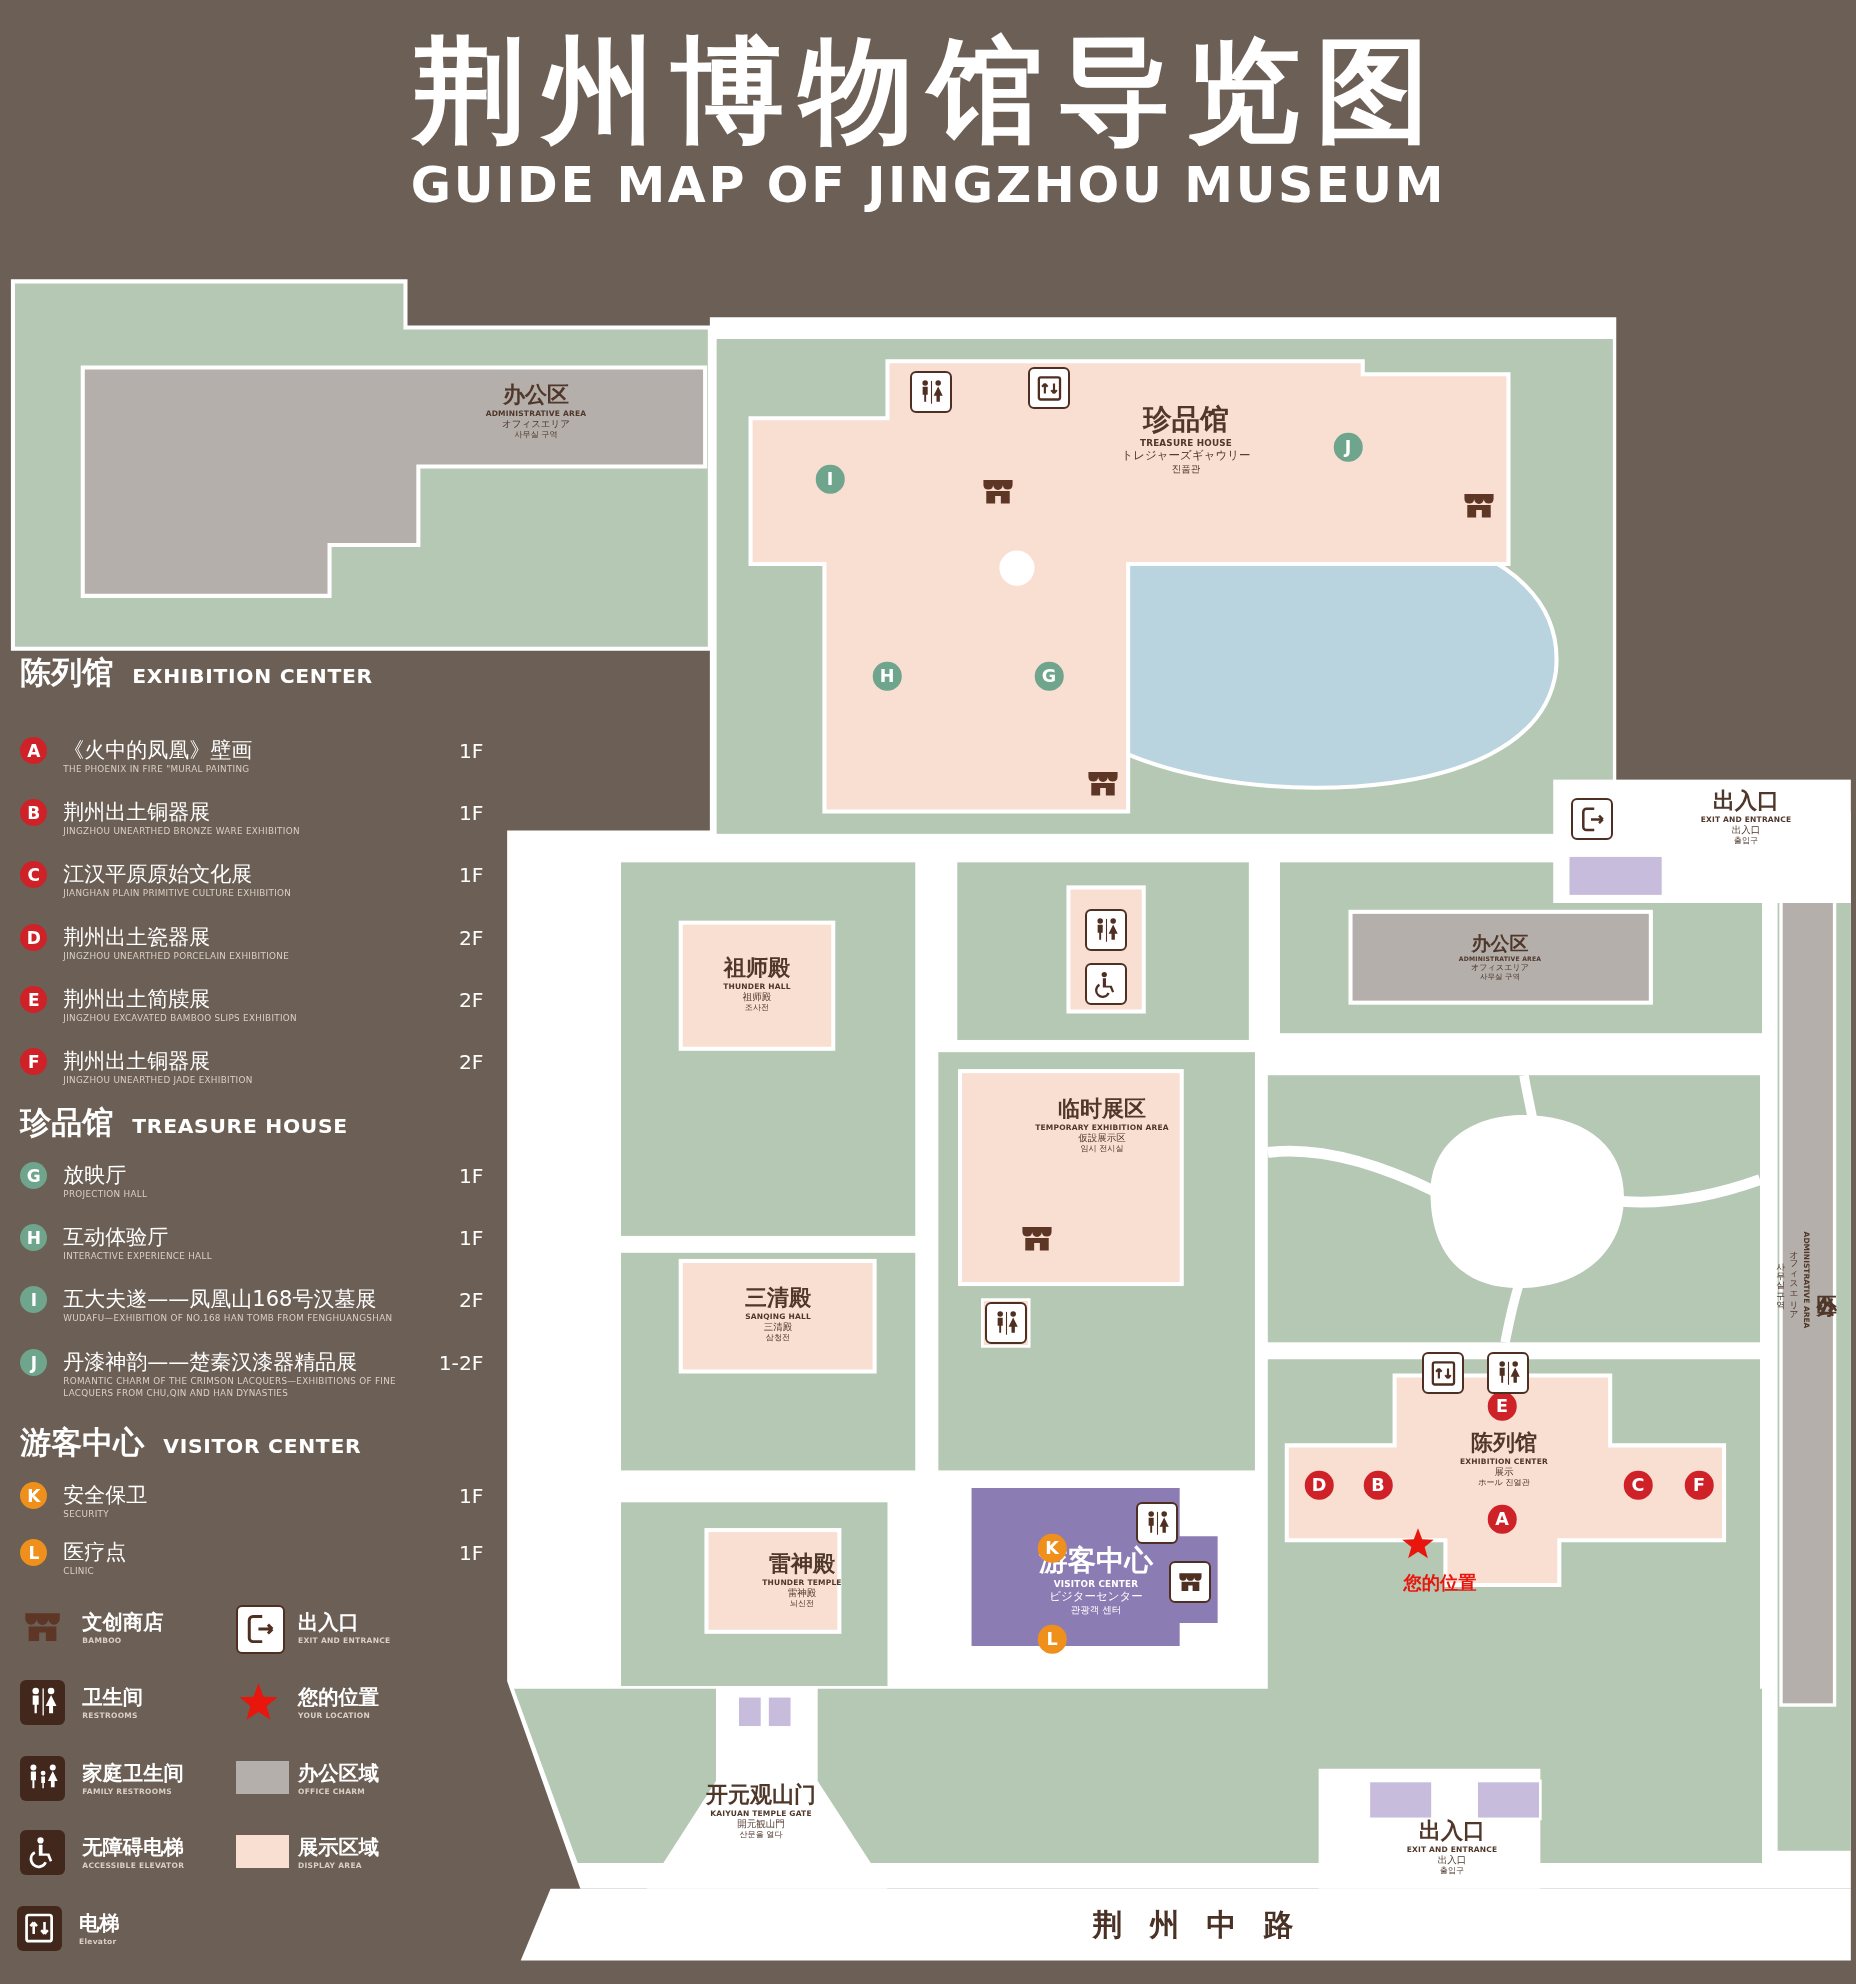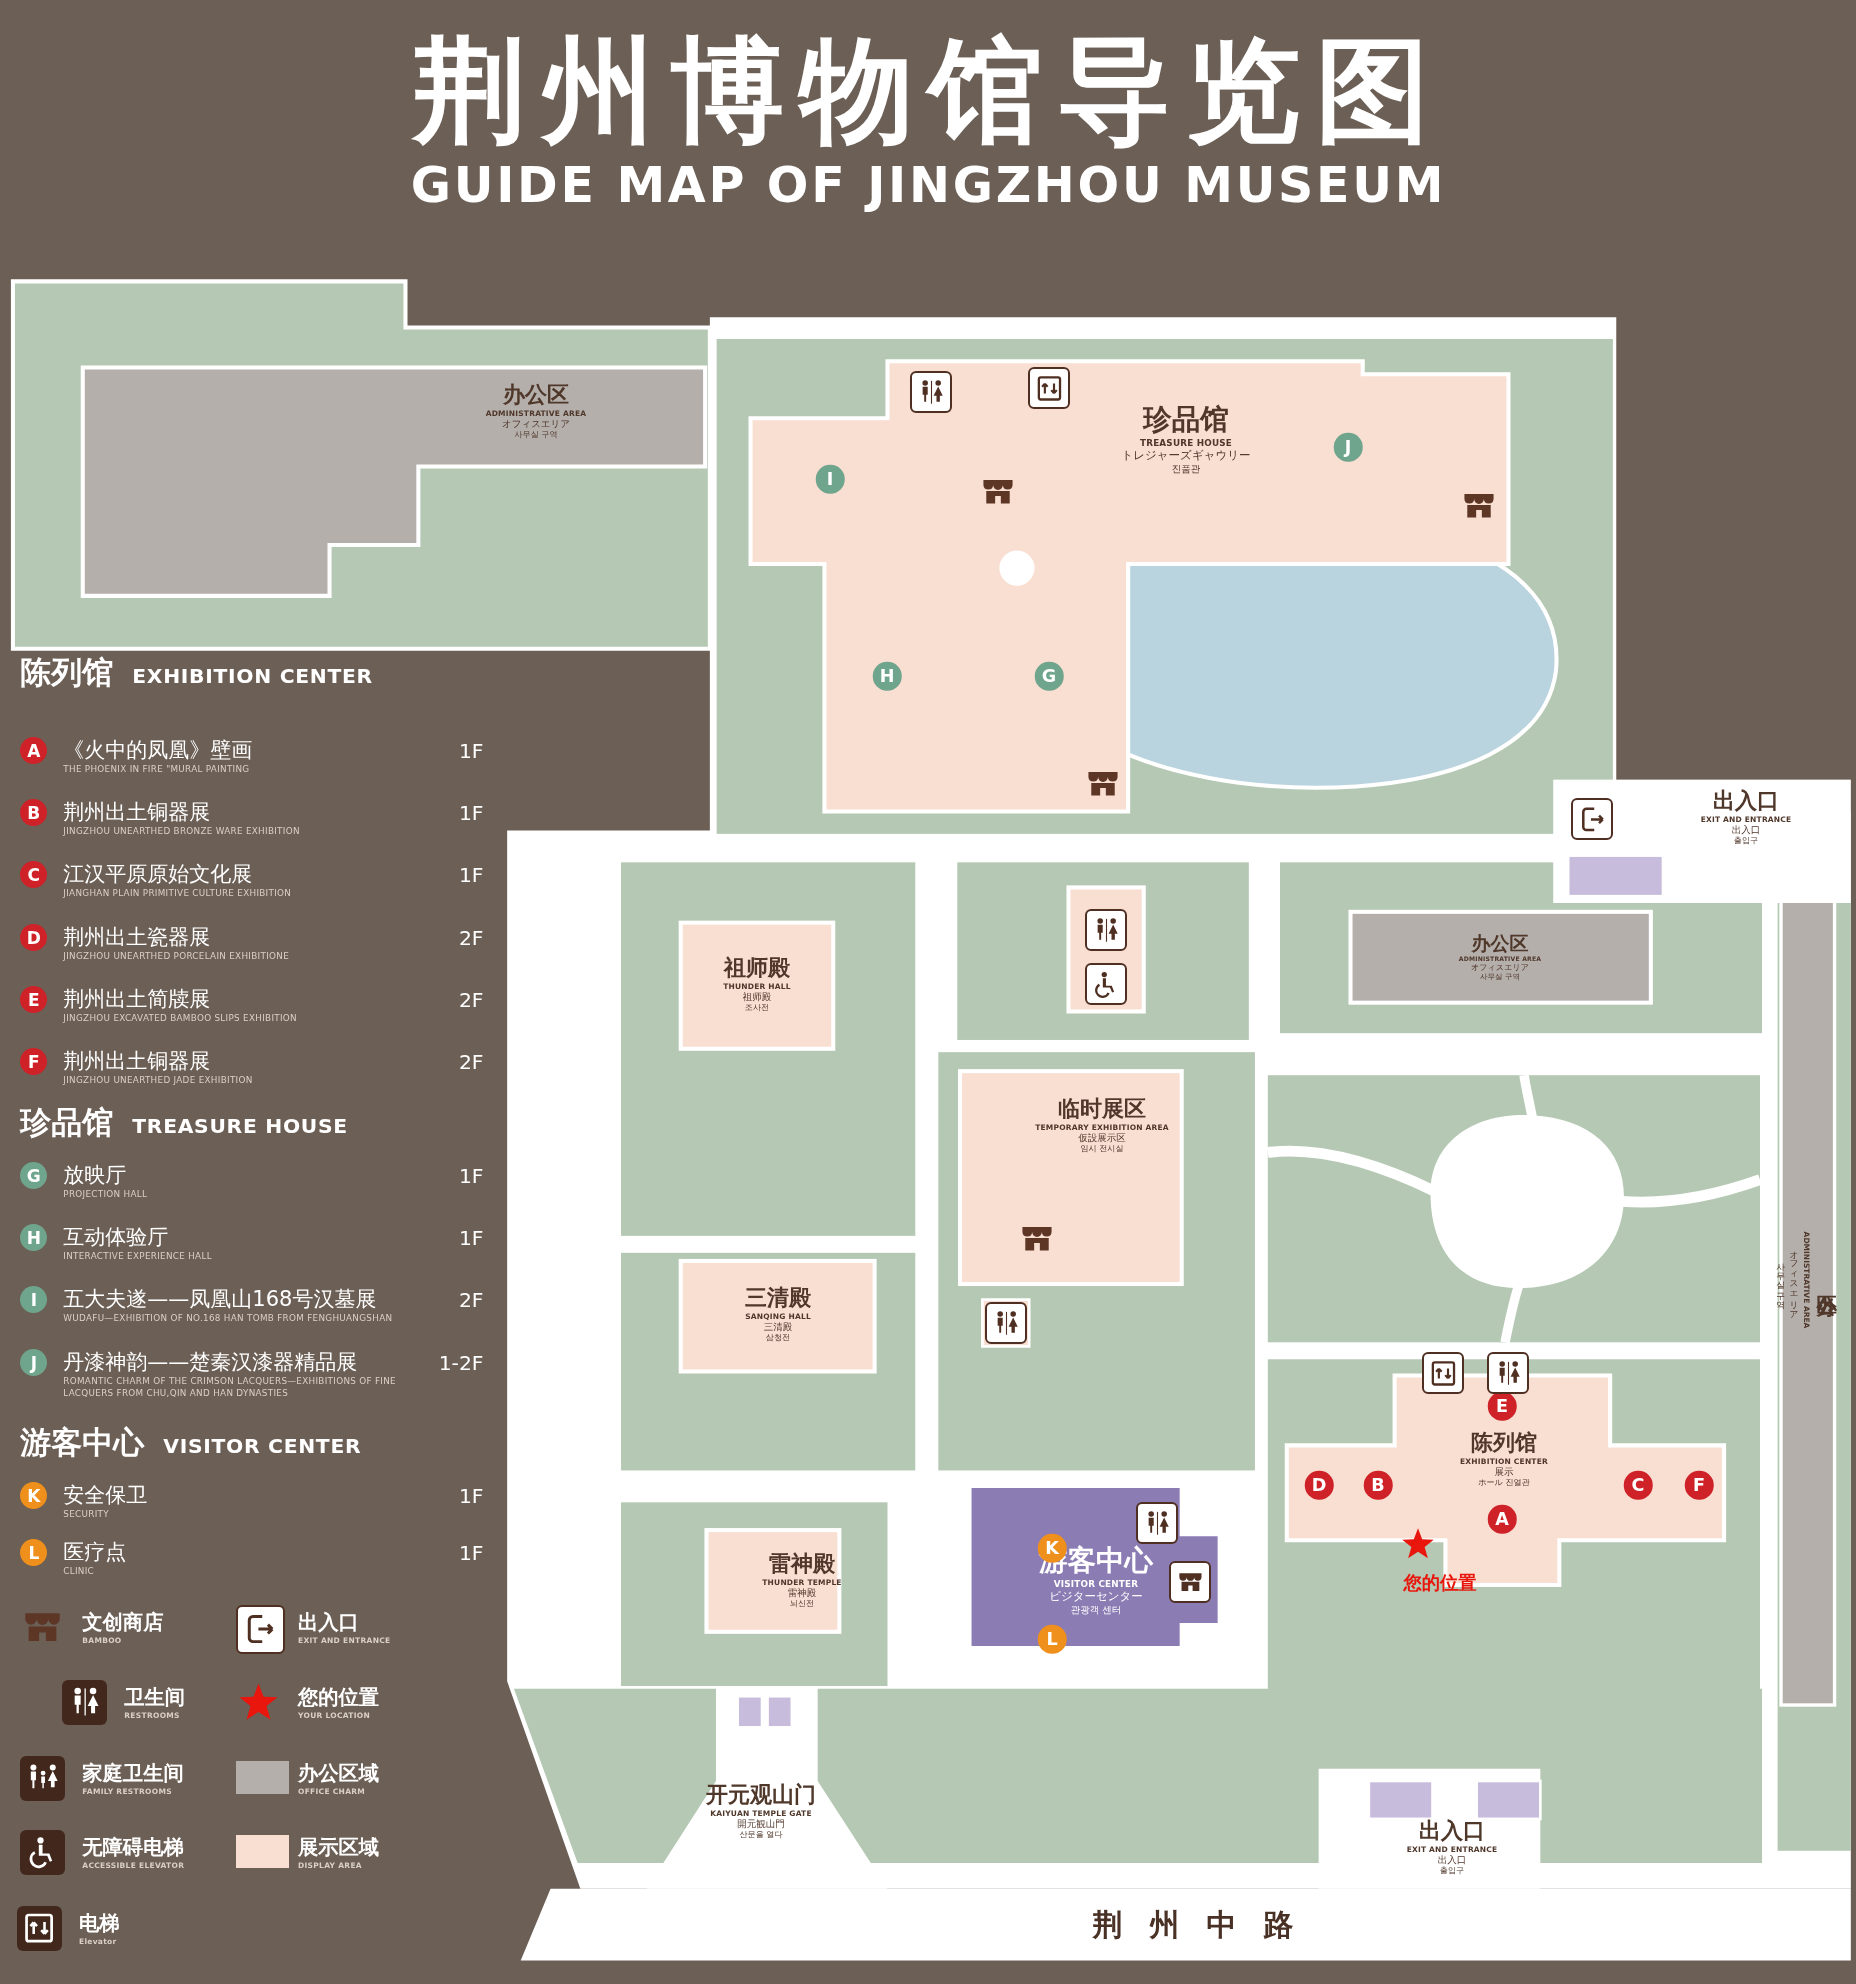--- a/index.html
+++ b/index.html
@@ -485,21 +485,21 @@
     <span class="sym-ic chip light">
         <svg viewBox="0 0 24 24">
           <use href="#sym-exit"></use>
         </svg>
       </span>
     <span class="sym-txt">
         <span class="s-zh">出入口</span>
         <span class="s-en">EXIT AND ENTRANCE</span>
       </span>
   </div>
-  <div class="lg-sym" style="left:20.3px;top:1680px;margin-left:42px;">
+  <div class="lg-sym" style="left:20.3px;top:1680px;">
     <span class="sym-ic chip dark">
         <svg viewBox="0 0 24 24">
           <use href="#sym-restroom"></use>
         </svg>
       </span>
     <span class="sym-txt">
         <span class="s-zh">卫生间</span>
         <span class="s-en">RESTROOMS</span>
       </span>
   </div>

